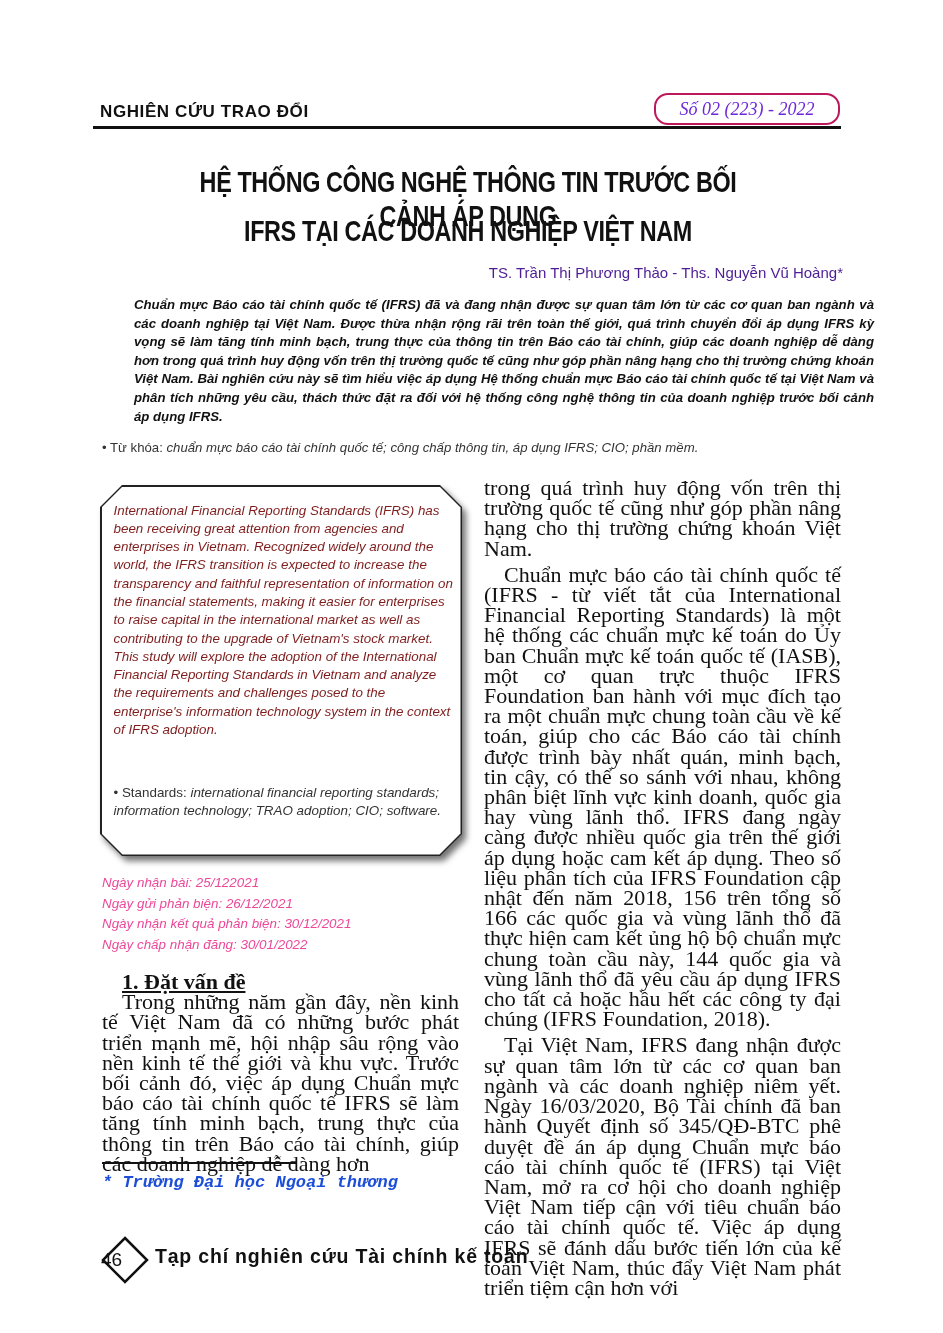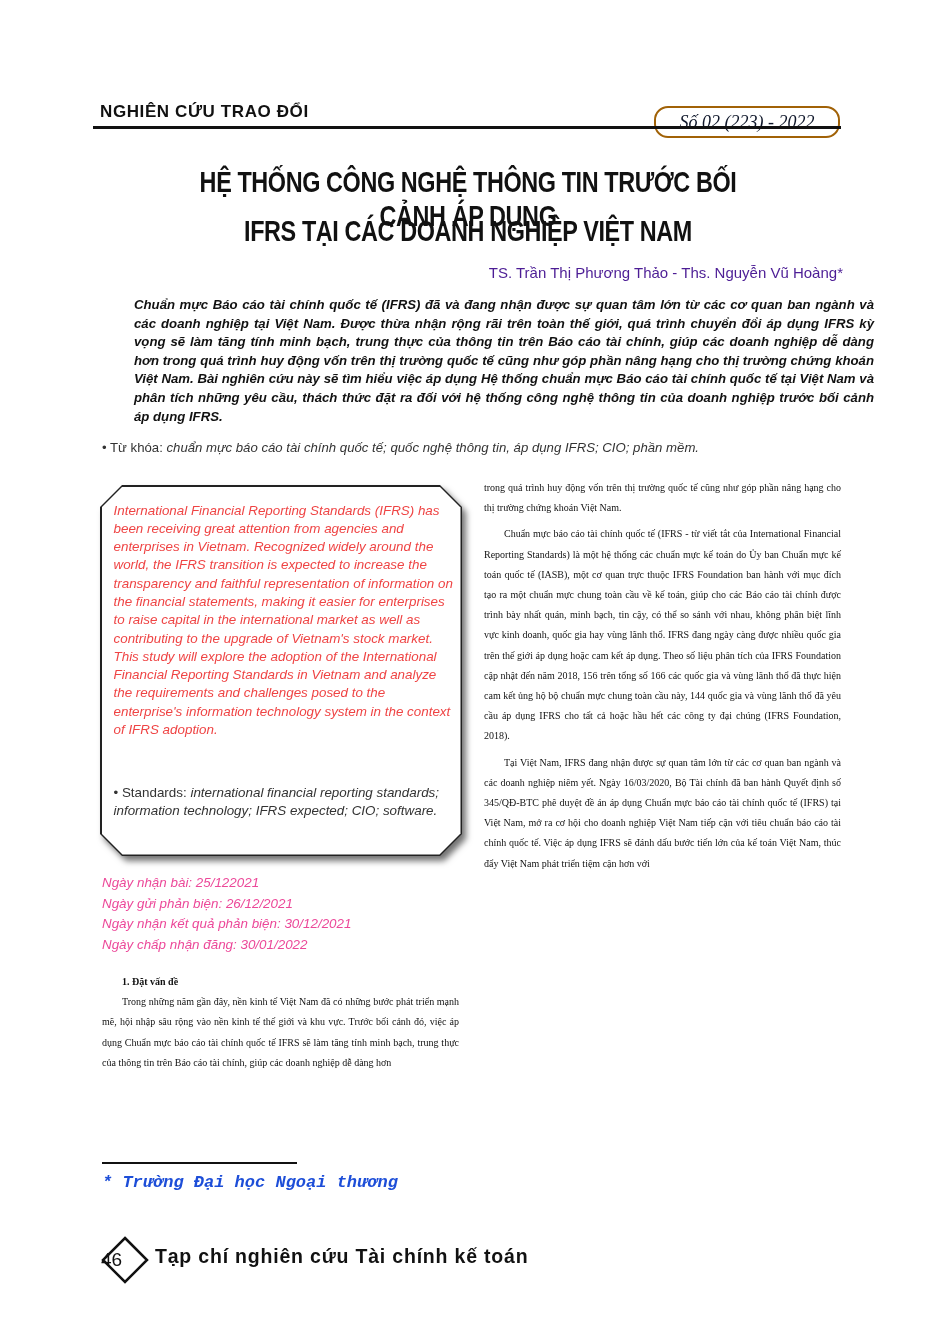--- a/index.html
+++ b/index.html
@@ -1,51 +1,51 @@
 <!DOCTYPE html>
 <html><head>
 <meta charset="utf-8">
 <style>
   html, body { margin: 0; padding: 0; background: #ffffff; }
   body { width: 943px; height: 1333px; position: relative; overflow: hidden; color: #111; }
   .abs { position: absolute; }
 
   
   #section-label { left: 100px; top: 102px; font-family: "Liberation Sans", sans-serif; font-weight: bold; font-size: 17px; letter-spacing: 0.6px; color: #111; }
-  #issue-badge { left: 654px; top: 106px; width: 182px; height: 28px; border: 2px solid #a16207; border-radius: 14px; text-align: center; font-family: "Liberation Serif", serif; font-style: italic; font-size: 18px; line-height: 28px; color: #0f172a; }
+  #issue-badge { left: 654px; top: 93px; width: 182px; height: 28px; border: 2px solid #be185d; border-radius: 14px; text-align: center; font-family: "Liberation Serif", serif; font-style: italic; font-size: 18px; line-height: 28px; color: #6d28d9; }
   #header-rule { left: 93px; top: 126px; width: 748px; height: 3px; background: #111; }
 
   
   .title-line { left: 93px; width: 750px; text-align: center; font-family: "Liberation Sans", sans-serif; font-weight: bold; font-size: 30px; letter-spacing: -0.5px; transform: scaleX(0.78); transform-origin: center; color: #111; }
   #title-1 { top: 165px; }
   #title-2 { top: 214px; }
 
   #authors { right: 100px; top: 264px; font-family: "Liberation Sans", sans-serif; font-size: 15px; color: #4c1d95; }
 
   
   #abstract-vi { left: 102px; top: 296px; width: 740px; font-family: "Liberation Sans", sans-serif; font-weight: bold; font-style: italic; font-size: 13.2px; line-height: 18.6px; text-align: justify; color: #111; margin-left: 32px; }
   #keywords-vi { left: 102px; top: 440px; width: 740px; font-family: "Liberation Sans", sans-serif; font-size: 13.2px; color: #333; }
   #keywords-vi .kw-val { font-style: italic; }
 
   
   #en-box-wrap { left: 100px; top: 485px; width: 362px; height: 371px; filter: drop-shadow(4px 5px 3px rgba(0,0,0,0.55)); }
   #en-box-border { position: absolute; inset: 0; background: #222; clip-path: polygon(22px 0, calc(100% - 22px) 0, 100% 22px, 100% calc(100% - 22px), calc(100% - 22px) 100%, 22px 100%, 0 calc(100% - 22px), 0 22px); }
   #en-box { position: absolute; inset: 1.5px; background: #fff; clip-path: polygon(21px 0, calc(100% - 21px) 0, 100% 21px, 100% calc(100% - 21px), calc(100% - 21px) 100%, 21px 100%, 0 calc(100% - 21px), 0 21px); }
-  #en-abstract { position: absolute; left: 12px; top: 15px; width: 340px; font-family: "Liberation Sans", sans-serif; font-style: italic; font-size: 13.4px; line-height: 18.3px; color: #ef4444; }
+  #en-abstract { position: absolute; left: 12px; top: 15px; width: 340px; font-family: "Liberation Sans", sans-serif; font-style: italic; font-size: 13.4px; line-height: 18.3px; color: #7f1d1d; }
   #en-keywords { position: absolute; left: 12px; top: 297px; width: 340px; font-family: "Liberation Sans", sans-serif; font-size: 13.4px; line-height: 18.3px; color: #333; }
   #en-keywords .kw-val { font-style: italic; }
 
   
   #dates { left: 102px; top: 873px; font-family: "Liberation Sans", sans-serif; font-style: italic; font-size: 13.4px; line-height: 20.6px; color: #ec4899; }
 
   
-  .body-col { font-family: "Liberation Serif", serif; font-size: 10px; line-height: 20.2px; text-align: justify; color: #111; }
+  .body-col { font-family: "Liberation Serif", serif; font-size: 22px; line-height: 20.2px; text-align: justify; color: #111; }
   #left-col { left: 102px; top: 972px; width: 357px; }
   #right-col { left: 484px; top: 478px; width: 357px; }
-  .section-heading { font-weight: bold; padding-left: 20px; margin: 0 0 0 0; }
+  .section-heading { font-weight: bold; padding-left: 20px; margin: 0 0 0 0; text-decoration: underline; }
   .para { text-indent: 20px; margin: 0 0 6px 0; }
   .para.cont { text-indent: 0; }
 
   
   #footnote-rule { left: 102px; top: 1162px; width: 195px; height: 2px; background: #111; }
   #footnote { left: 102px; top: 1173px; font-family: Liberation Mono, monospace; font-weight: bold; font-style: italic; font-size: 17px; color: #1d4ed8; }
 
   
   #page-diamond { left: 101px; top: 1236px; width: 48px; height: 48px; }
   #page-number { left: 101px; top: 1236px; width: 48px; height: 48px; line-height: 48px; text-align: left; font-family: "Liberation Sans", sans-serif; font-size: 19px; color: #111; }
@@ -58,29 +58,29 @@
 <div id="issue-badge" class="abs">Số 02 (223) - 2022</div>
 <div id="header-rule" class="abs"></div>
 
 <div id="title-1" class="abs title-line">HỆ THỐNG CÔNG NGHỆ THÔNG TIN TRƯỚC BỐI CẢNH ÁP DỤNG</div>
 <div id="title-2" class="abs title-line">IFRS TẠI CÁC DOANH NGHIỆP VIỆT NAM</div>
 
 <div id="authors" class="abs">TS. Trần Thị Phương Thảo - Ths. Nguyễn Vũ Hoàng*</div>
 
 <div id="abstract-vi" class="abs">Chuẩn mực Báo cáo tài chính quốc tế (IFRS) đã và đang nhận được sự quan tâm lớn từ các cơ quan ban ngành và các doanh nghiệp tại Việt Nam. Được thừa nhận rộng rãi trên toàn thế giới, quá trình chuyển đổi áp dụng IFRS kỳ vọng sẽ làm tăng tính minh bạch, trung thực của thông tin trên Báo cáo tài chính, giúp các doanh nghiệp dễ dàng hơn trong quá trình huy động vốn trên thị trường quốc tế cũng như góp phần nâng hạng cho thị trường chứng khoán Việt Nam. Bài nghiên cứu này sẽ tìm hiểu việc áp dụng Hệ thống chuẩn mực Báo cáo tài chính quốc tế tại Việt Nam và phân tích những yêu cầu, thách thức đặt ra đối với hệ thống công nghệ thông tin của doanh nghiệp trước bối cảnh áp dụng IFRS.</div>
 <div id="keywords-vi" class="abs">
-  <span>• Từ khóa: </span><span class="kw-val">chuẩn mực báo cáo tài chính quốc tế; quốc nghệ thông tin, áp dụng IFRS; CIO; phần mềm.</span>
+  <span>• Từ khóa: </span><span class="kw-val">chuẩn mực báo cáo tài chính quốc tế; công chấp thông tin, áp dụng IFRS; CIO; phần mềm.</span>
 </div>
 
 <div id="en-box-wrap" class="abs">
   <div id="en-box-border"></div>
   <div id="en-box">
     <div id="en-abstract">International Financial Reporting Standards (IFRS) has been receiving great attention from agencies and enterprises in Vietnam. Recognized widely around the world, the IFRS transition is expected to increase the transparency and faithful representation of information on the financial statements, making it easier for enterprises to raise capital in the international market as well as contributing to the upgrade of Vietnam's stock market. This study will explore the adoption of the International Financial Reporting Standards in Vietnam and analyze the requirements and challenges posed to the enterprise's information technology system in the context of IFRS adoption.</div>
     <div id="en-keywords">
-      <span>• Standards: </span><span class="kw-val">international financial reporting standards; information technology; IFRS expected; CIO; software.</span>
+      <span>• Standards: </span><span class="kw-val">international financial reporting standards; information technology; TRAO adoption; CIO; software.</span>
     </div>
   </div>
 </div>
 
 <div id="dates" class="abs">
   <div>Ngày nhận bài: 25/122021</div>
   <div>Ngày gửi phản biện: 26/12/2021</div>
   <div>Ngày nhận kết quả phản biện: 30/12/2021</div>
   <div>Ngày chấp nhận đăng: 30/01/2022</div>
 </div>

